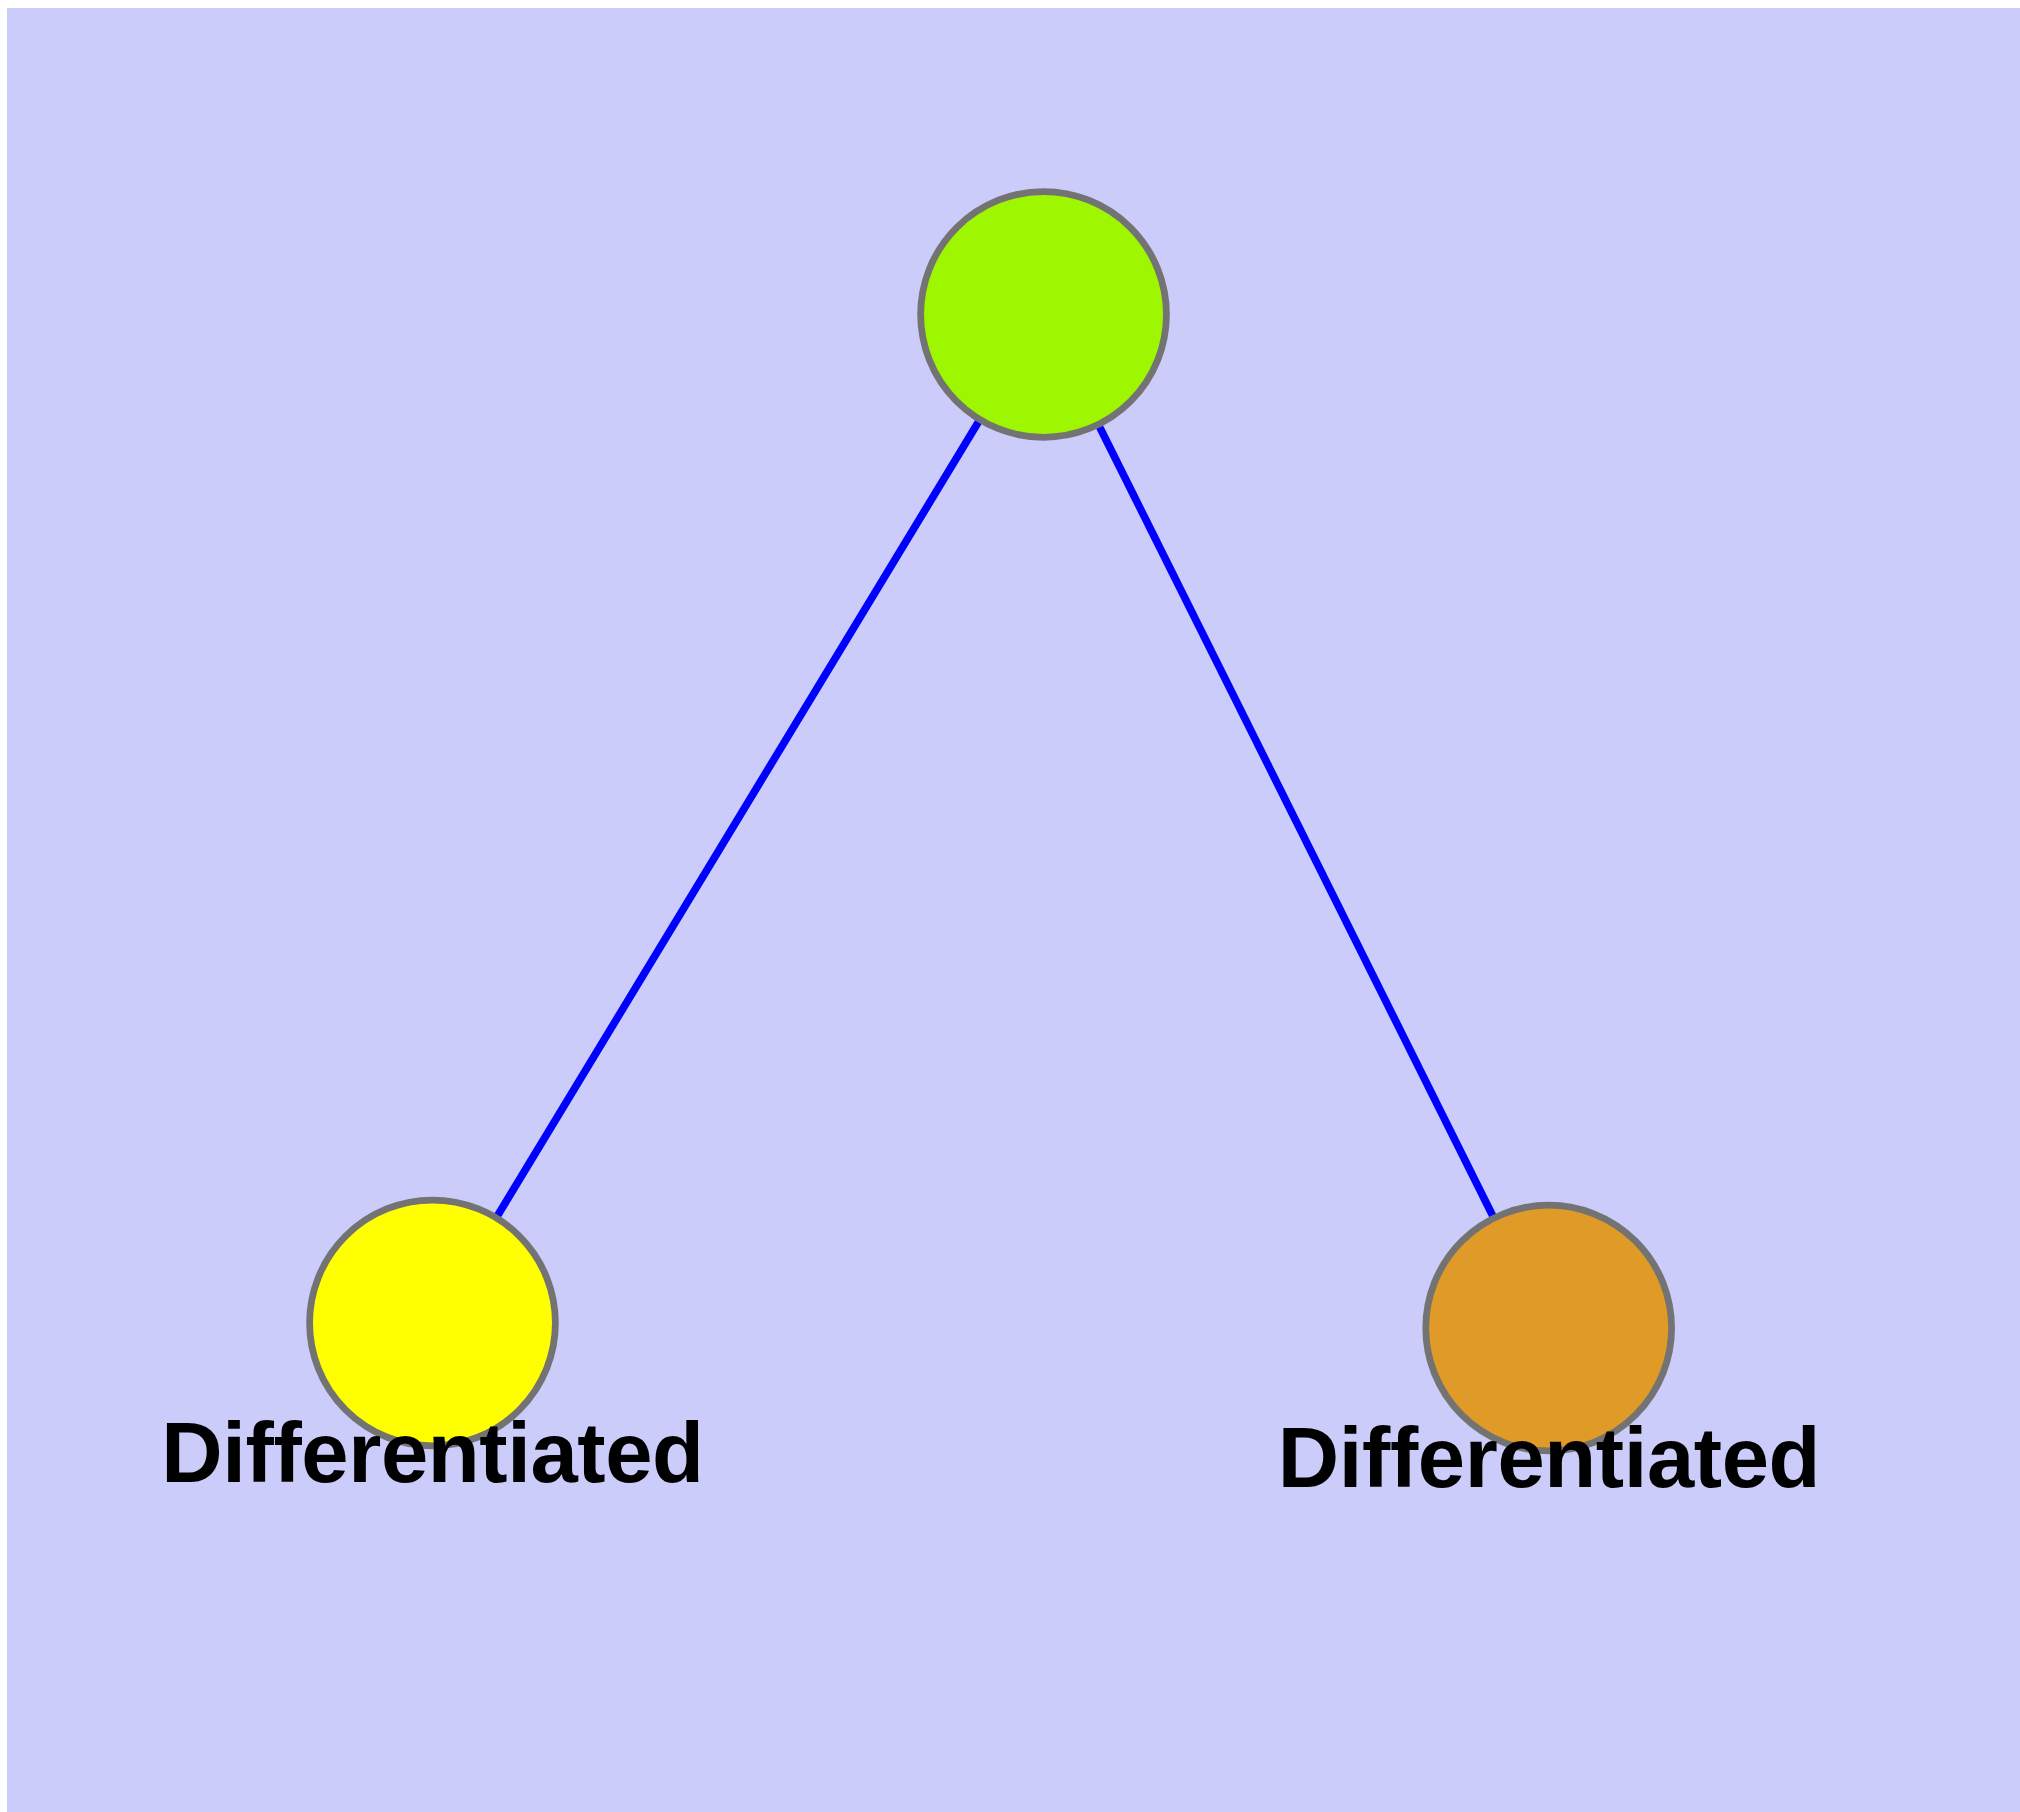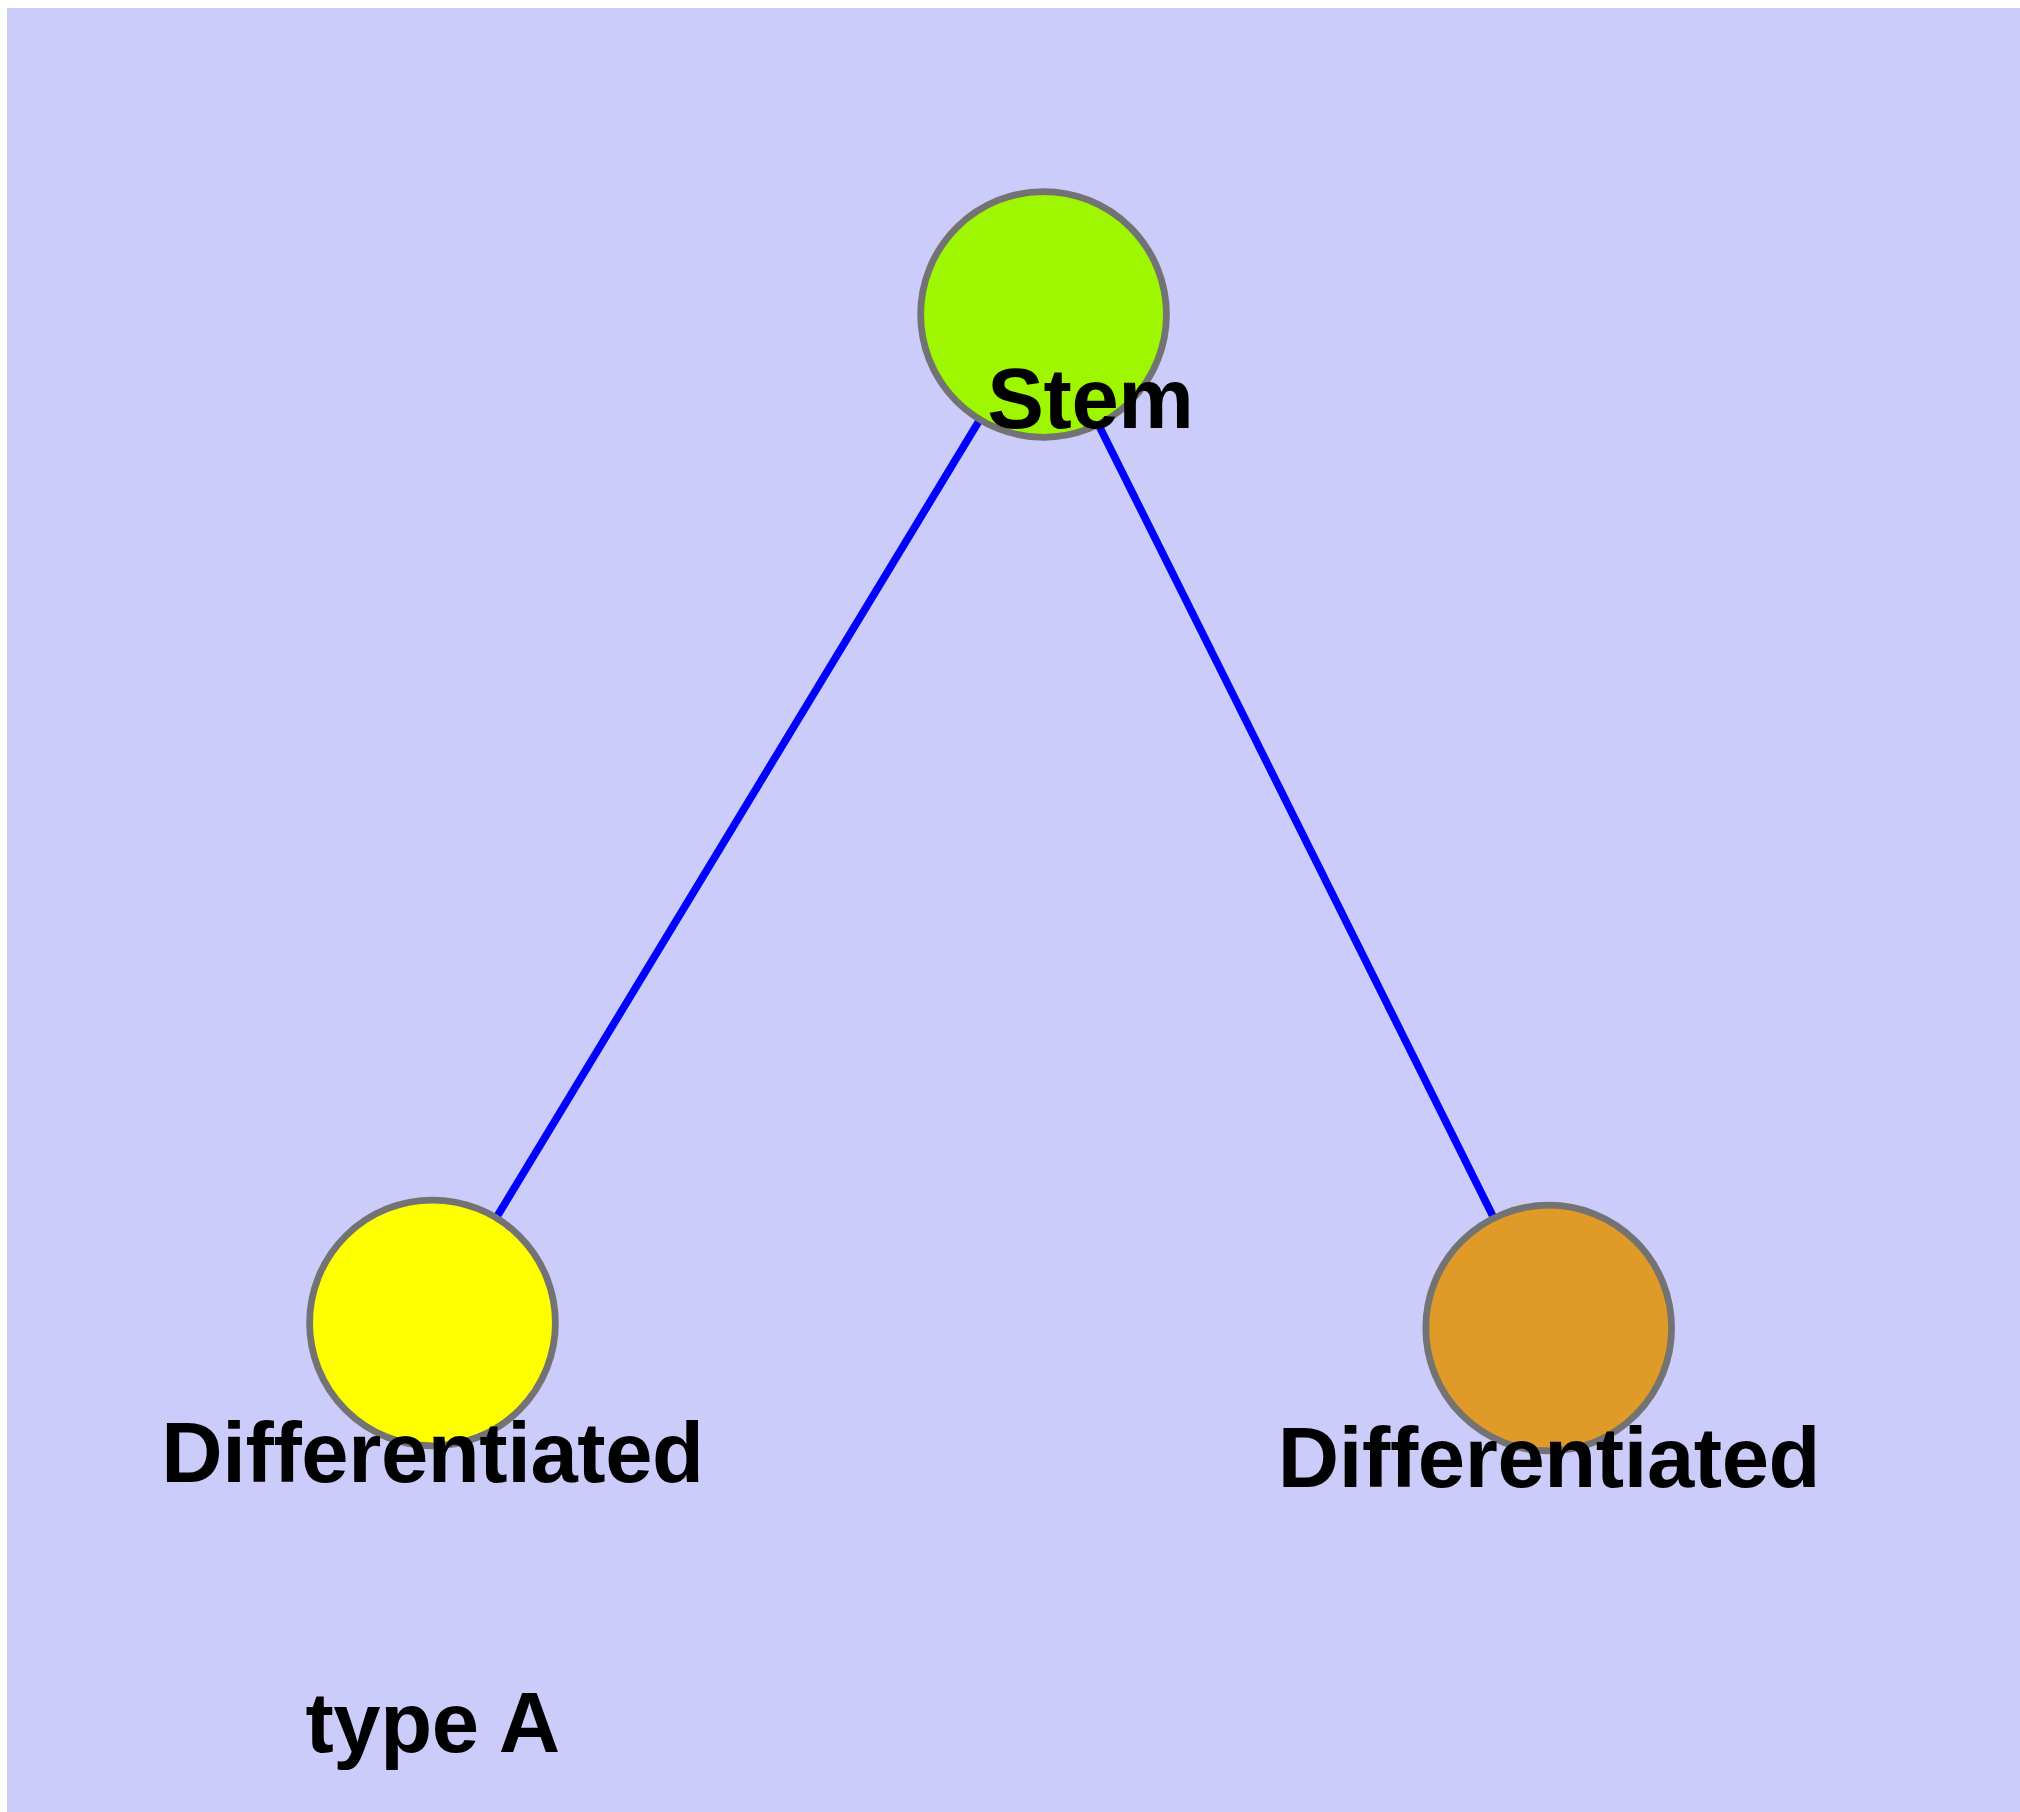--- a/index.html
+++ b/index.html
@@ -55,27 +55,23 @@
       <line id="edge-stem-b" x1="1231" y1="371" x2="1827" y2="1567" stroke="#0000ff" stroke-width="9" stroke-linecap="butt"></line>
     </g>
 
     <g>
       <circle id="node-stem" cx="1231" cy="371" r="145" fill="#9ef601" stroke="#737373" stroke-width="8"></circle>
       <circle id="node-diff-a" cx="510" cy="1561" r="145" fill="#ffff00" stroke="#737373" stroke-width="8"></circle>
       <circle id="node-diff-b" cx="1827" cy="1567" r="145" fill="#e09a28" stroke="#737373" stroke-width="8"></circle>
     </g>
   </svg>
 
-  <div class="node-label" id="label-stem" style="left: 620px; top: 264px; width: 848px; font-size: 85px; color: rgb(0, 0, 0); font-weight: bold;">
-    <span>Stem</span>
-  </div>
 
   <div class="node-label" id="label-diff-a" style="left: 8.5px; top: 1228px; width: 848px; font-size: 85px; color: rgb(0, 0, 0); font-weight: bold;">
     <div>Differentiated</div>
-    <div>type A</div>
   </div>
 
   <div class="node-label" id="label-diff-b" style="left: 1125px; top: 1233px; width: 848px; font-size: 85px; color: rgb(0, 0, 0); font-weight: bold;">
     <div>Differentiated</div>
   </div>
 
 </div>
 
 
 </body></html>

